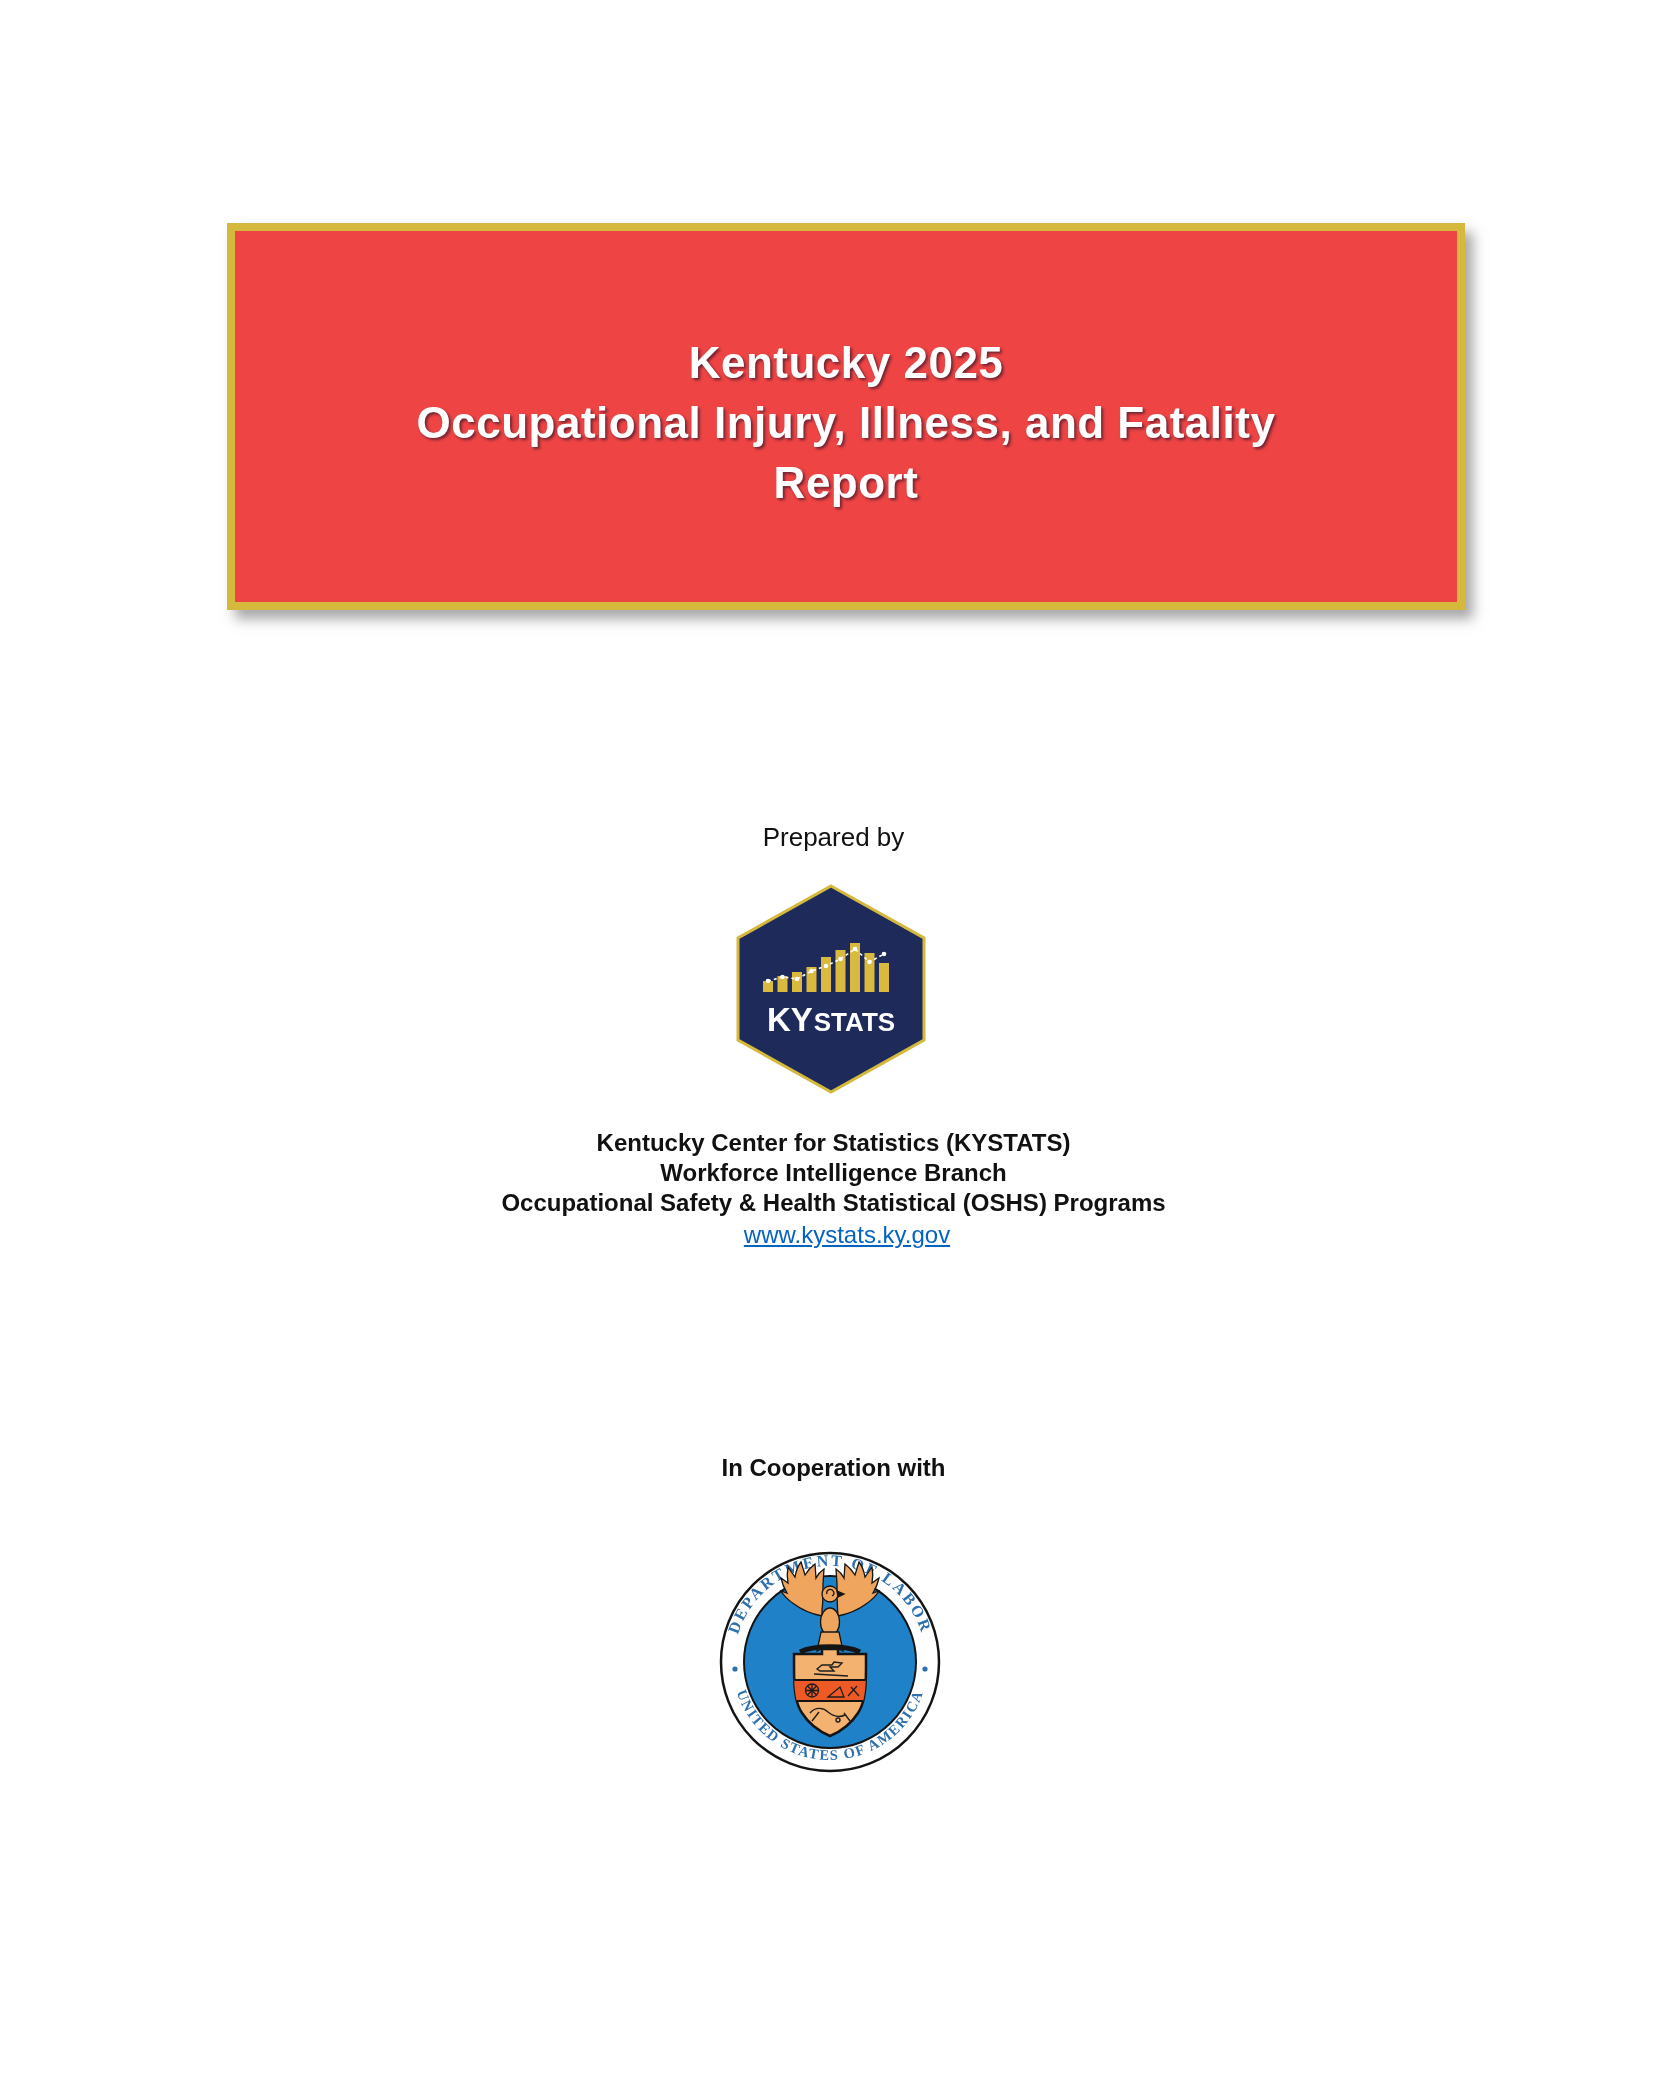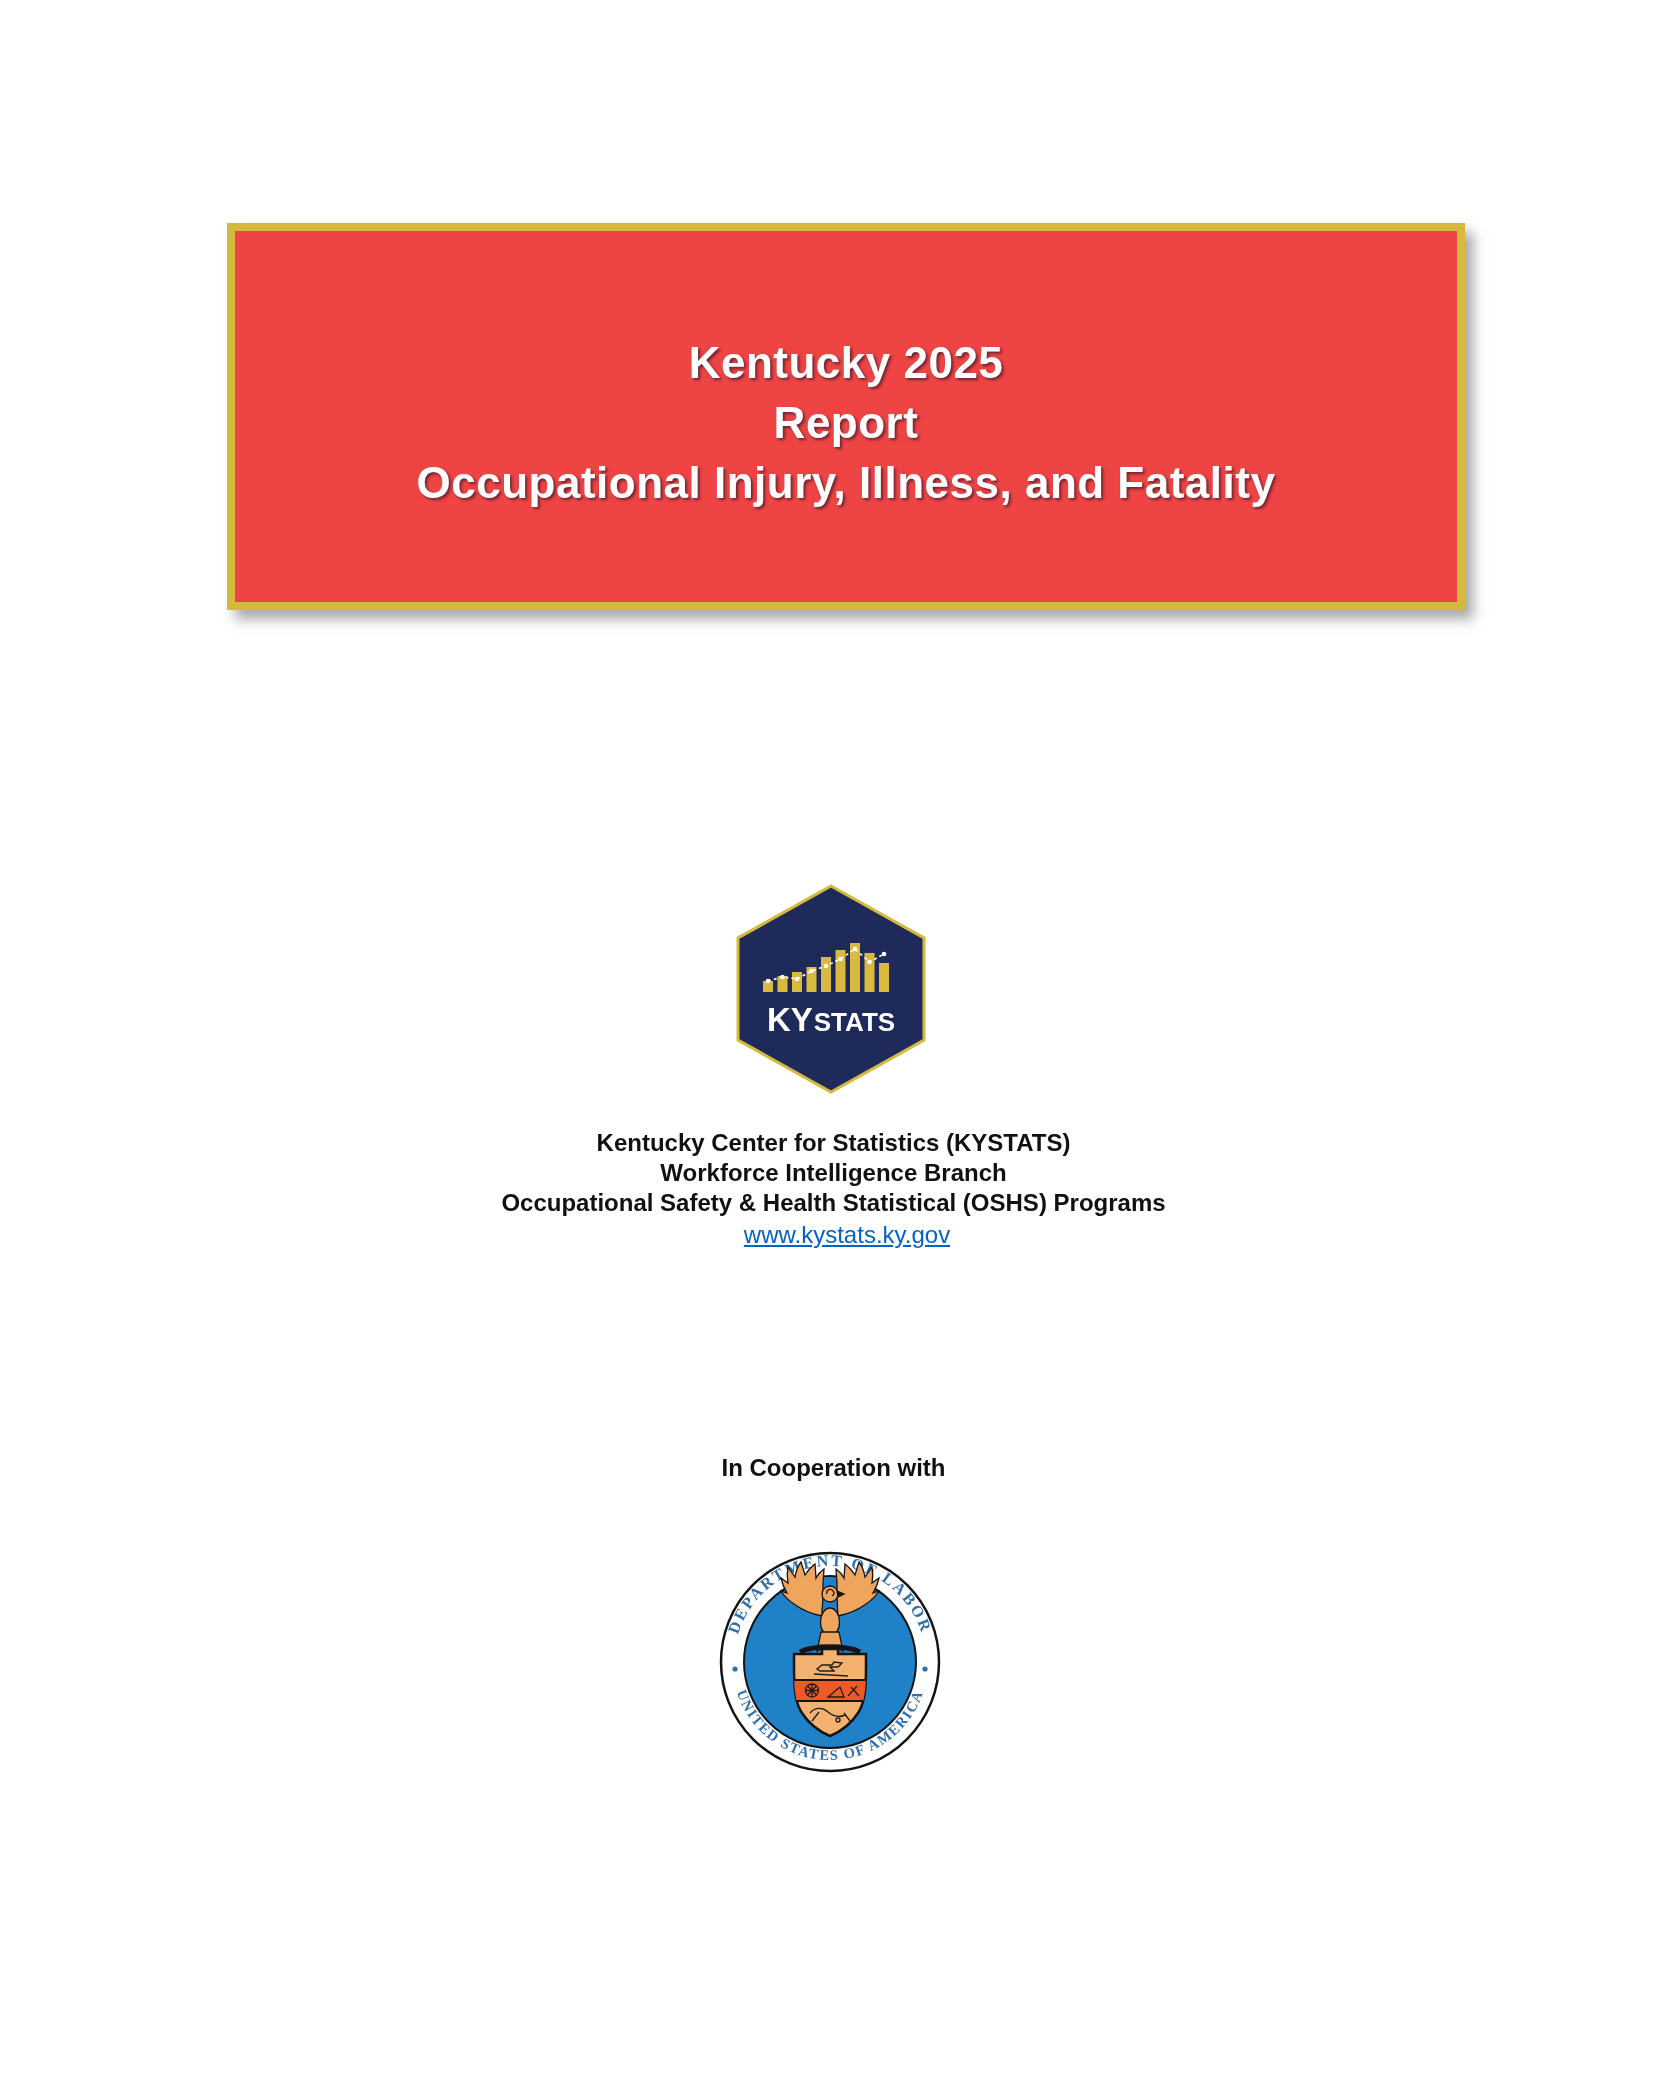--- a/index.html
+++ b/index.html
@@ -78,25 +78,26 @@
   }
 </style>
 </head>
 <body>
 
 <div class="page">
 
   <div class="title-box" style="background: #ef4444; border-color: rgb(213, 185, 60);">
     <div class="title-text">
       <div>Kentucky 2025</div>
+      <div>Occupational Injury, Illness, and Fatality</div>
       <div>Report</div>
-      <div>Occupational Injury, Illness, and Fatality</div>
     </div>
   </div>
 
+  <div class="prepared-by">Prepared by</div>
 
   <div class="logo-wrap">
     <svg width="190" height="210" viewBox="0 0 190 210">
       <polygon points="95,2 188,54 188,156 95,208 2,156 2,54" fill="#1E2A5A" stroke="#D5B93C" stroke-width="3"></polygon>
       <g id="logo-bars">
           <rect x="27.0" y="97" width="10" height="11" fill="#D9B93E"></rect>
           <rect x="41.5" y="92" width="10" height="16" fill="#D9B93E"></rect>
           <rect x="56.0" y="88" width="10" height="20" fill="#D9B93E"></rect>
           <rect x="70.5" y="83" width="10" height="25" fill="#D9B93E"></rect>
           <rect x="85.0" y="73" width="10" height="35" fill="#D9B93E"></rect>

